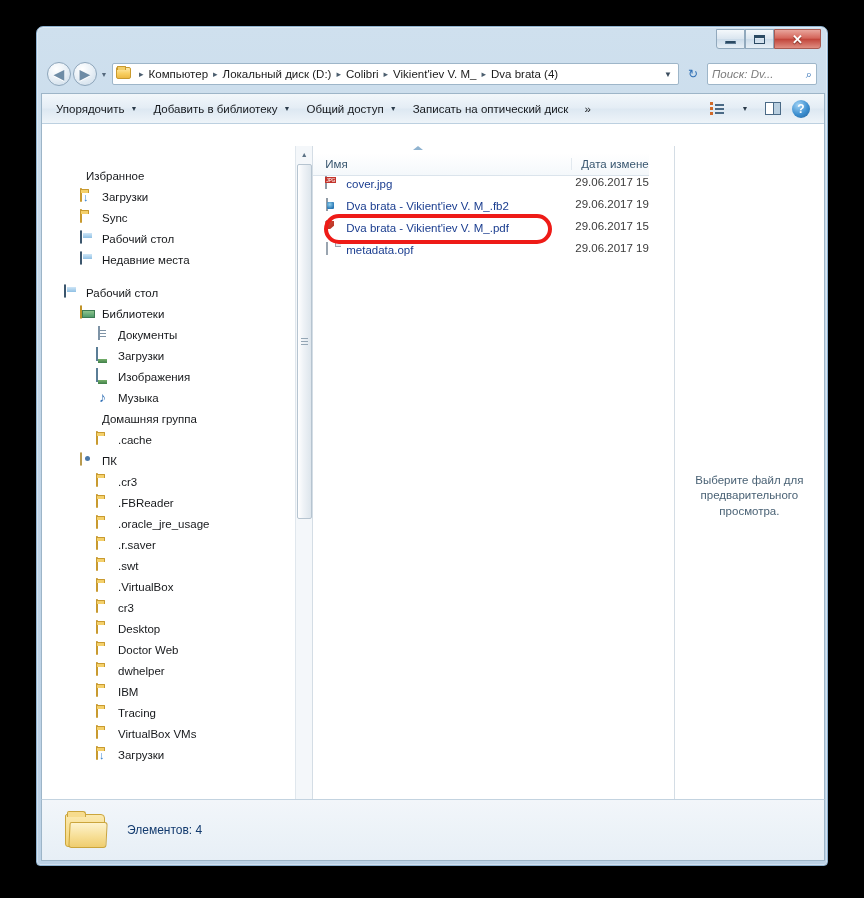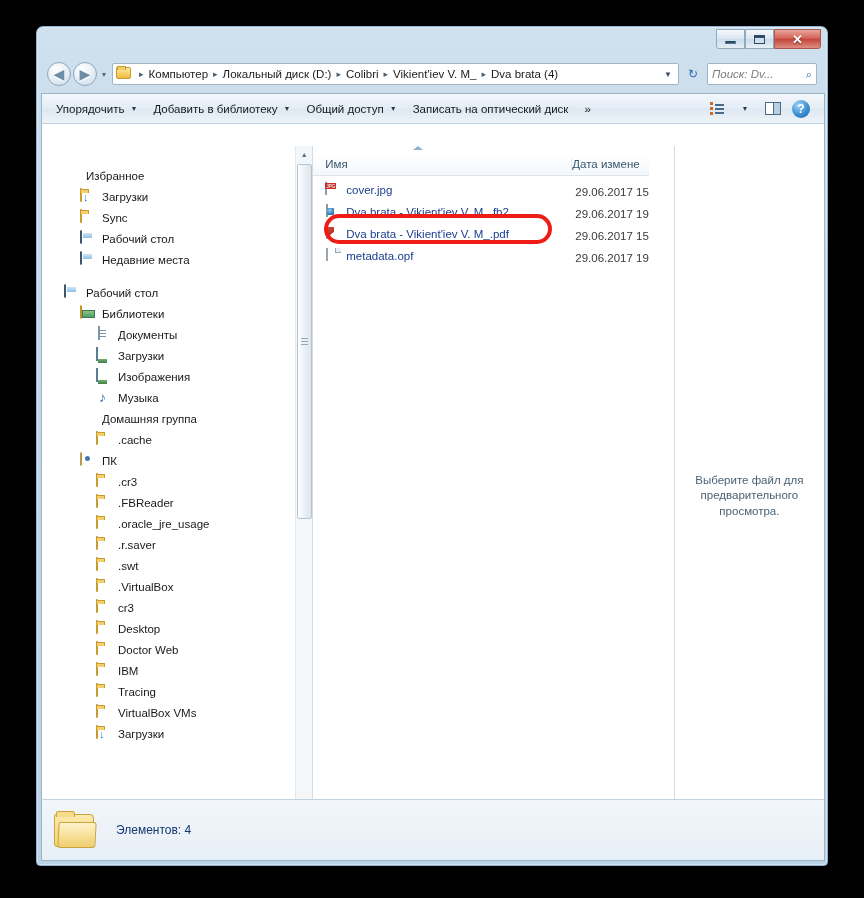--- a/index.html
+++ b/index.html
@@ -348,24 +348,24 @@
     border-bottom: 4px solid #8fb3d0;
   }
   #colhead {
     height: 23px; margin-top: 7px;
     background: linear-gradient(180deg, #ffffff 0%, #f4f8fb 100%);
     border-bottom: 1px solid #dbe4ec;
     display: flex; align-items: center;
     font-size: 11.5px; color: #38566f;
   }
   #col-name { width: 258px; padding-left: 12px; }
-  #col-date { flex: 1; padding-left: 0; border-left: 1px solid #e2e9ef; }
+  #col-date { flex: 1; padding-left: 9px; border-left: 1px solid #e2e9ef; }
   #filerows { flex: 1; position: relative; }
   .file-row {
-    height: 22px; display: flex; align-items: flex-end;
+    height: 22px; display: flex; align-items: flex-start;
     font-size: 11.5px; color: #1a3d8f;
   }
   .f-name {
     width: 258px; padding-left: 12px;
     display: flex; align-items: center; gap: 6px;
     white-space: nowrap; overflow: hidden;
   }
   .f-date {
     flex: 1; padding-left: 4px; color: #3a3a3a;
     white-space: nowrap; overflow: hidden;
@@ -456,21 +456,21 @@
     font-size: 11.5px; color: #4a6275; text-align: center; line-height: 1.35;
   }
 
   
   #statusbar {
     position: absolute; left: 4px; bottom: 4px;
     width: 784px; height: 62px;
     background: linear-gradient(180deg, #f2f6fa 0%, #e7eff6 100%);
     border: 1px solid #9db5c8; border-top: 1px solid #c3d3e0;
     display: flex; align-items: center;
-    padding-left: 12px; gap: 18px;
+    padding-left: 23px; gap: 18px;
   }
   #statusfolder {
     width: 44px; height: 40px; position: relative; flex: none;
   }
   .sf-back {
     position: absolute; left: 0; top: 4px;
     width: 40px; height: 33px; border-radius: 2px 4px 3px 3px;
     background: linear-gradient(180deg, #fbe9af 0%, #f4d374 100%);
     border: 1px solid #cba53c;
   }
@@ -691,20 +691,24 @@
             <div class="nav-row ind-2">
               <span class="nav-ico"><span class="ic-folder"></span></span>
               <span>Desktop</span>
             </div>
             <div class="nav-row ind-2">
               <span class="nav-ico"><span class="ic-folder"></span></span>
               <span>Doctor Web</span>
             </div>
             <div class="nav-row ind-2">
               <span class="nav-ico"><span class="ic-folder"></span></span>
+              <span>dwhelper</span>
+            </div>
+            <div class="nav-row ind-2">
+              <span class="nav-ico"><span class="ic-folder"></span></span>
               <span>IBM</span>
             </div>
             <div class="nav-row ind-2">
               <span class="nav-ico"><span class="ic-folder"></span></span>
               <span>Tracing</span>
             </div>
             <div class="nav-row ind-2">
               <span class="nav-ico"><span class="ic-folder"></span></span>
               <span>VirtualBox VMs</span>
             </div>

